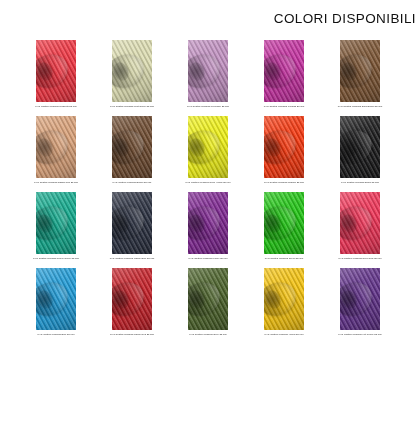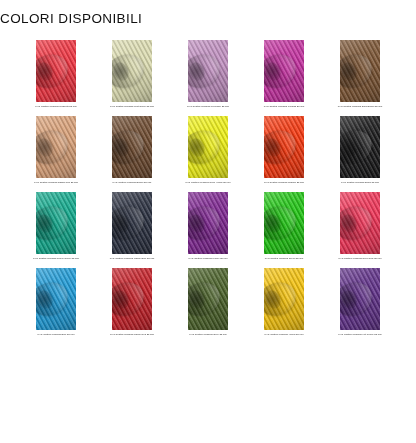--- a/index.html
+++ b/index.html
@@ -19,21 +19,21 @@
 
   .page {
     width: 416px;
     height: 443px;
     position: relative;
     background: #ffffff;
     box-sizing: border-box;
   }
 
   .page-title {
-    text-align: left;
+    text-align: right;
     font-size: 13.5px;
     font-weight: 400;
     letter-spacing: 0.4px;
     color: #111111;
     margin: 0;
     padding-top: 11px;
     font-family: "Liberation Sans", "DejaVu Sans", sans-serif;
   }
 
   .swatch-grid {

